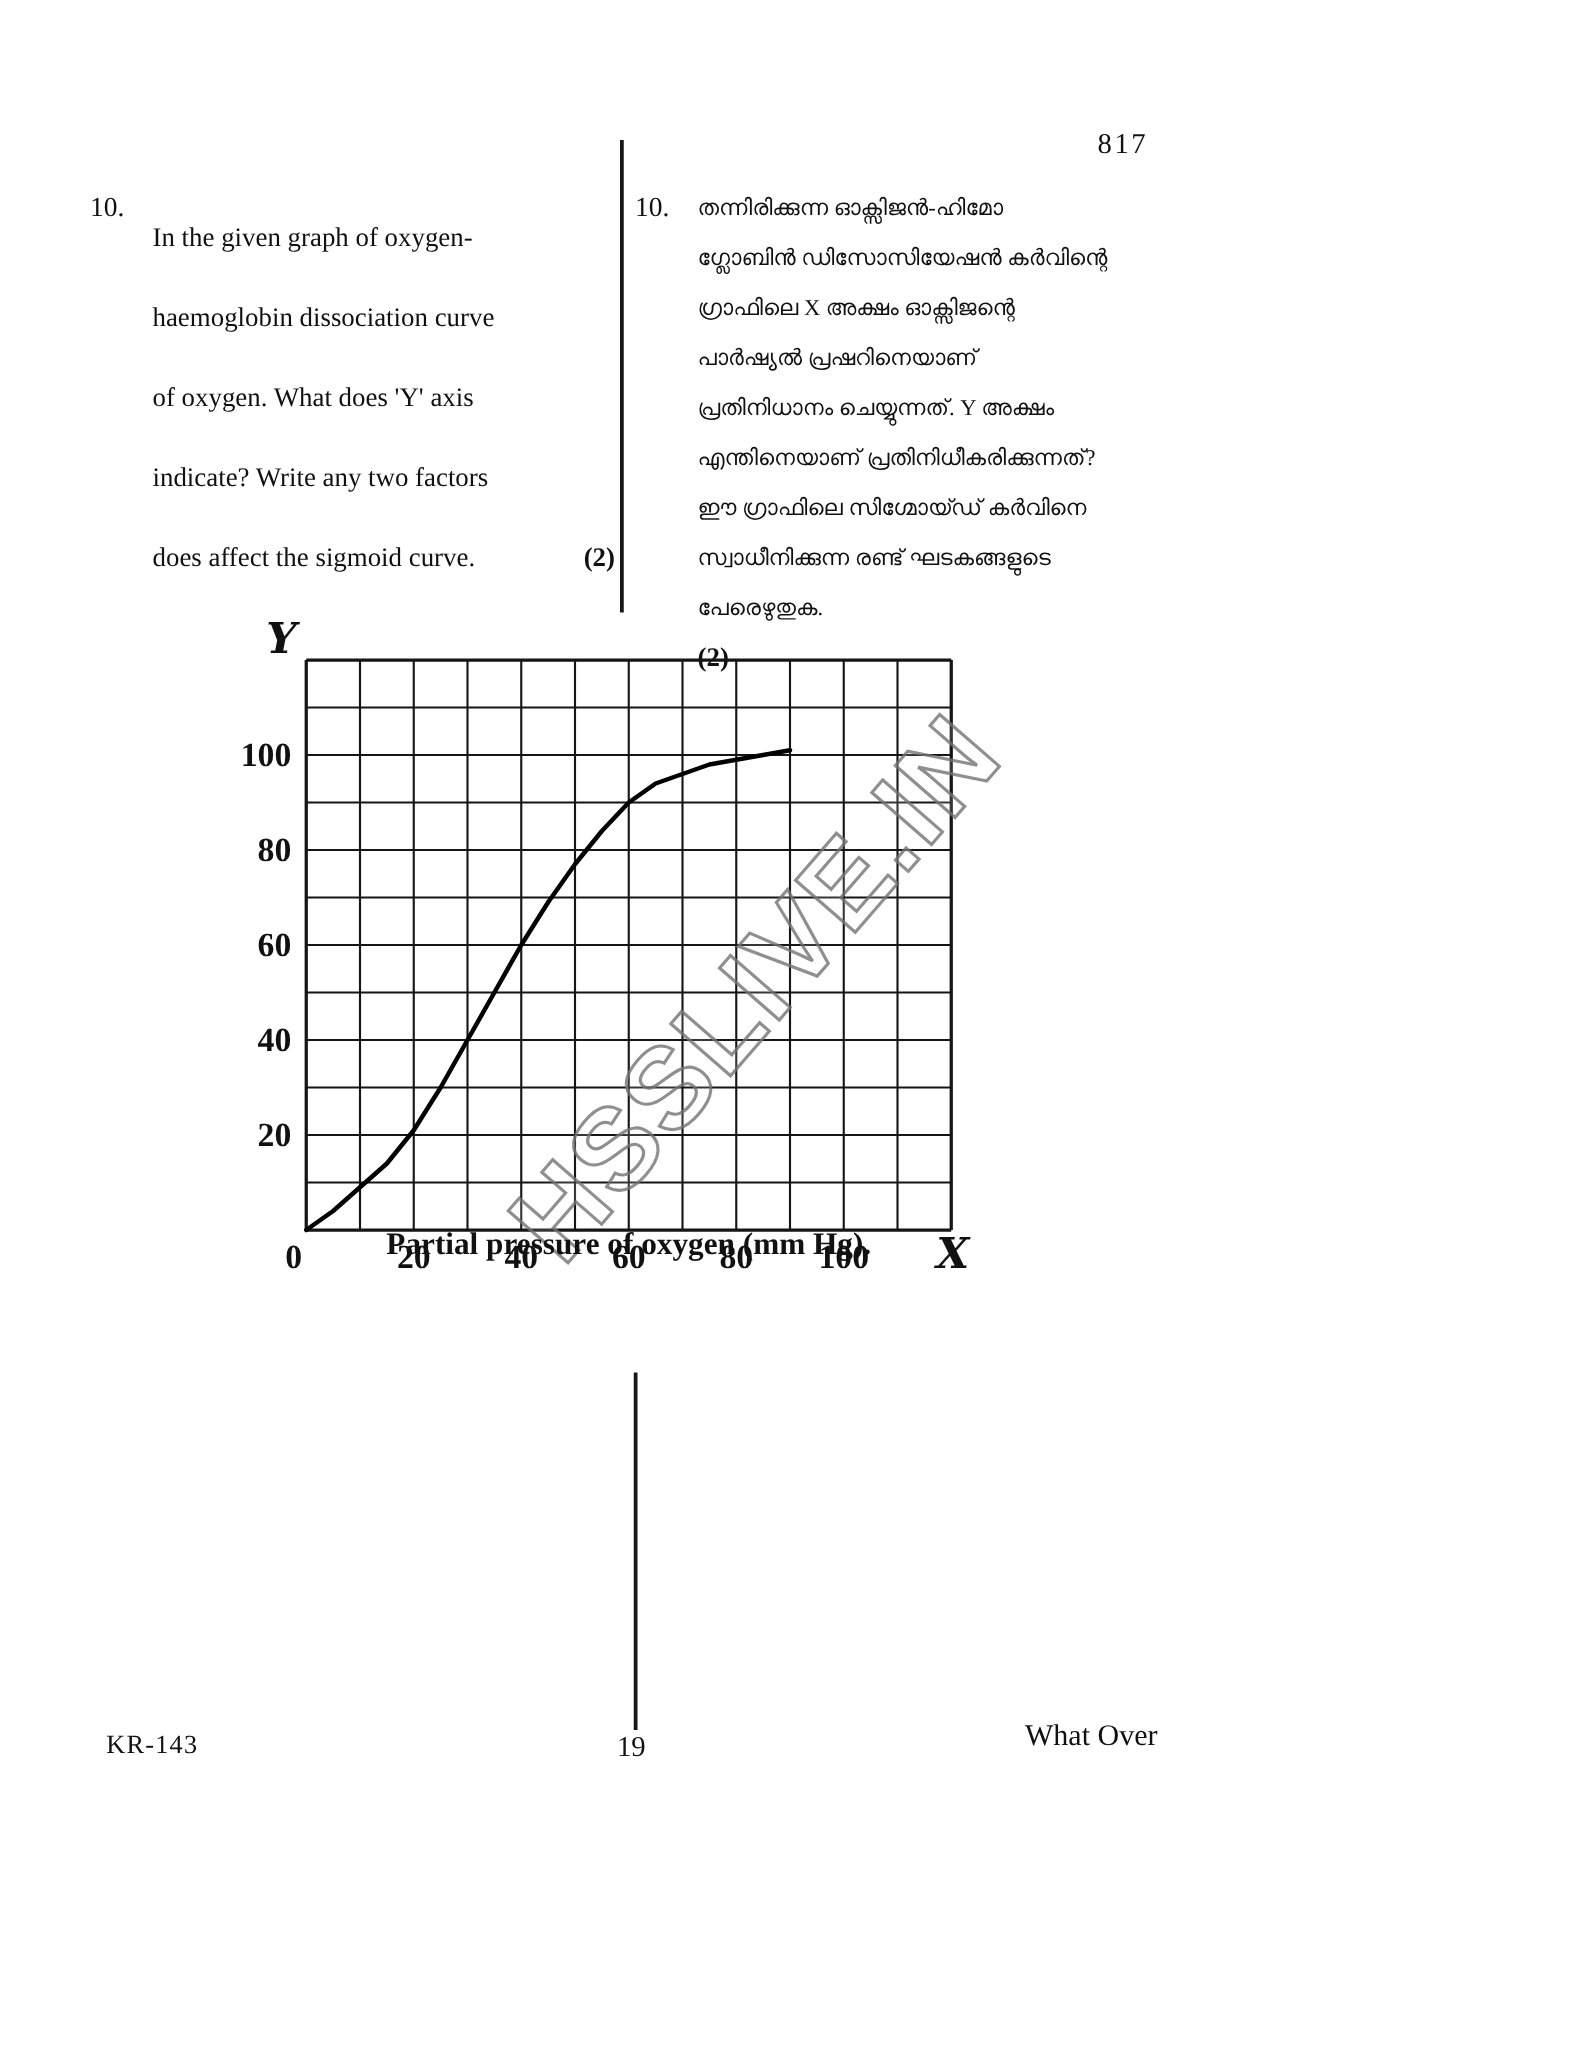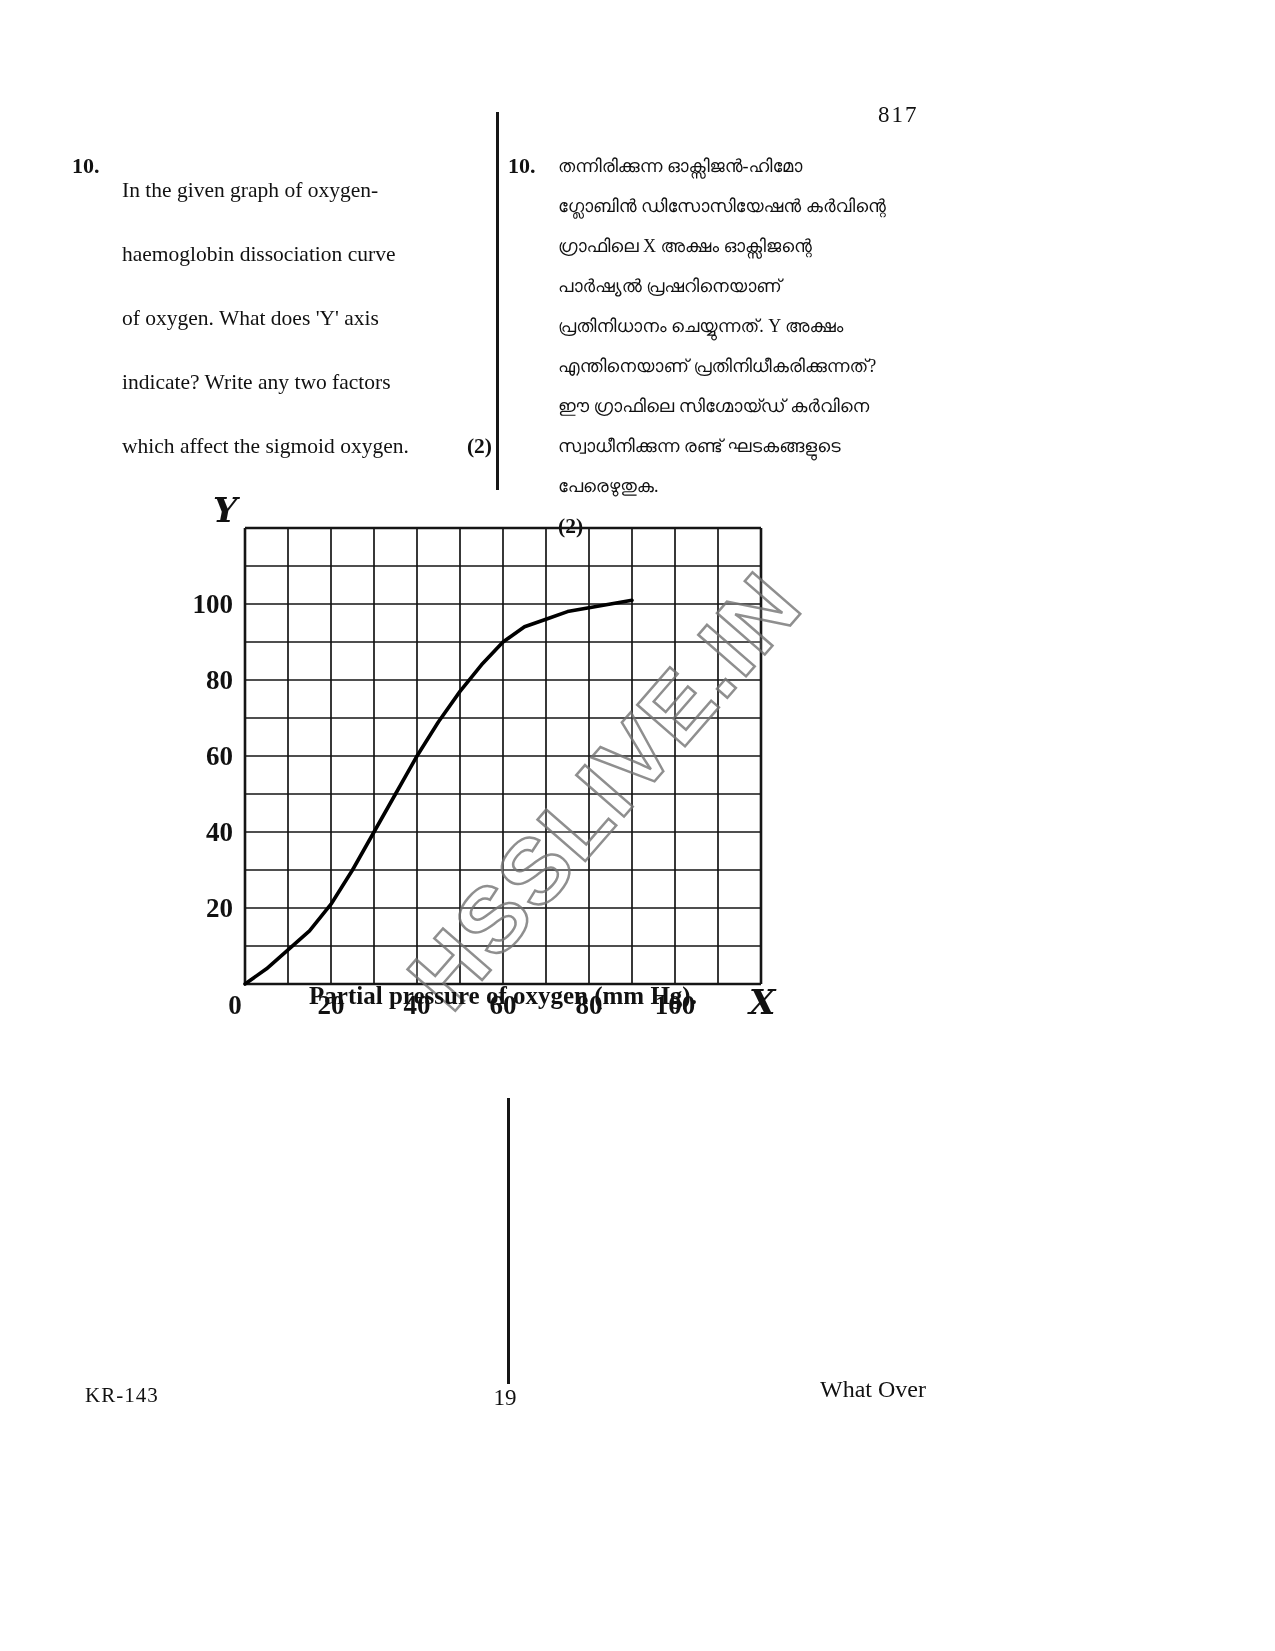--- a/index.html
+++ b/index.html
@@ -26,21 +26,21 @@
   .vline { position: absolute; background: #161616; }
   .divider-top    { left: 496px; top: 112px; width: 2.5px; height: 378px; }
   .divider-bottom { left: 507px; top: 1098px; width: 2.5px; height: 286px; }
 
   
   .question { position: absolute; display: flex; }
   .q-en { left: 72px; top: 146px; width: 420px; }
   .q-ml { left: 508px; top: 146px; width: 420px; }
 
   .q-number {
-    font-weight: bold;
+    font-weight: normal;
     font-size: 22px;
     line-height: 40px;
     width: 50px;
     flex: 0 0 auto;
   }
   .q-body { flex: 1 1 auto; }
 
   .q-en .q-body { width: 372px; }
   .q-en .q-line {
     font-size: 21.5px;
@@ -122,21 +122,21 @@
   <div class="vline divider-top"></div>
 
   <div class="question q-en">
     <div class="q-number">10.</div>
     <div class="q-body">
       <div class="q-line">In the given graph of oxygen-</div>
       <div class="q-line">haemoglobin dissociation curve</div>
       <div class="q-line">of oxygen. What does 'Y' axis</div>
       <div class="q-line">indicate? Write any two factors</div>
       <div class="q-line with-marks">
-        <span>which affect the sigmoid oxygen.</span>
+        <span>does affect the sigmoid curve.</span>
         <span class="marks">(2)</span>
       </div>
     </div>
   </div>
 
   <div class="question q-ml">
     <div class="q-number">10.</div>
     <div class="q-body">
       <div class="q-line">തന്നിരിക്കുന്ന ഓക്സിജൻ-ഹിമോ</div>
       <div class="q-line">ഗ്ലോബിൻ ഡിസോസിയേഷൻ കർവിന്റെ</div>

